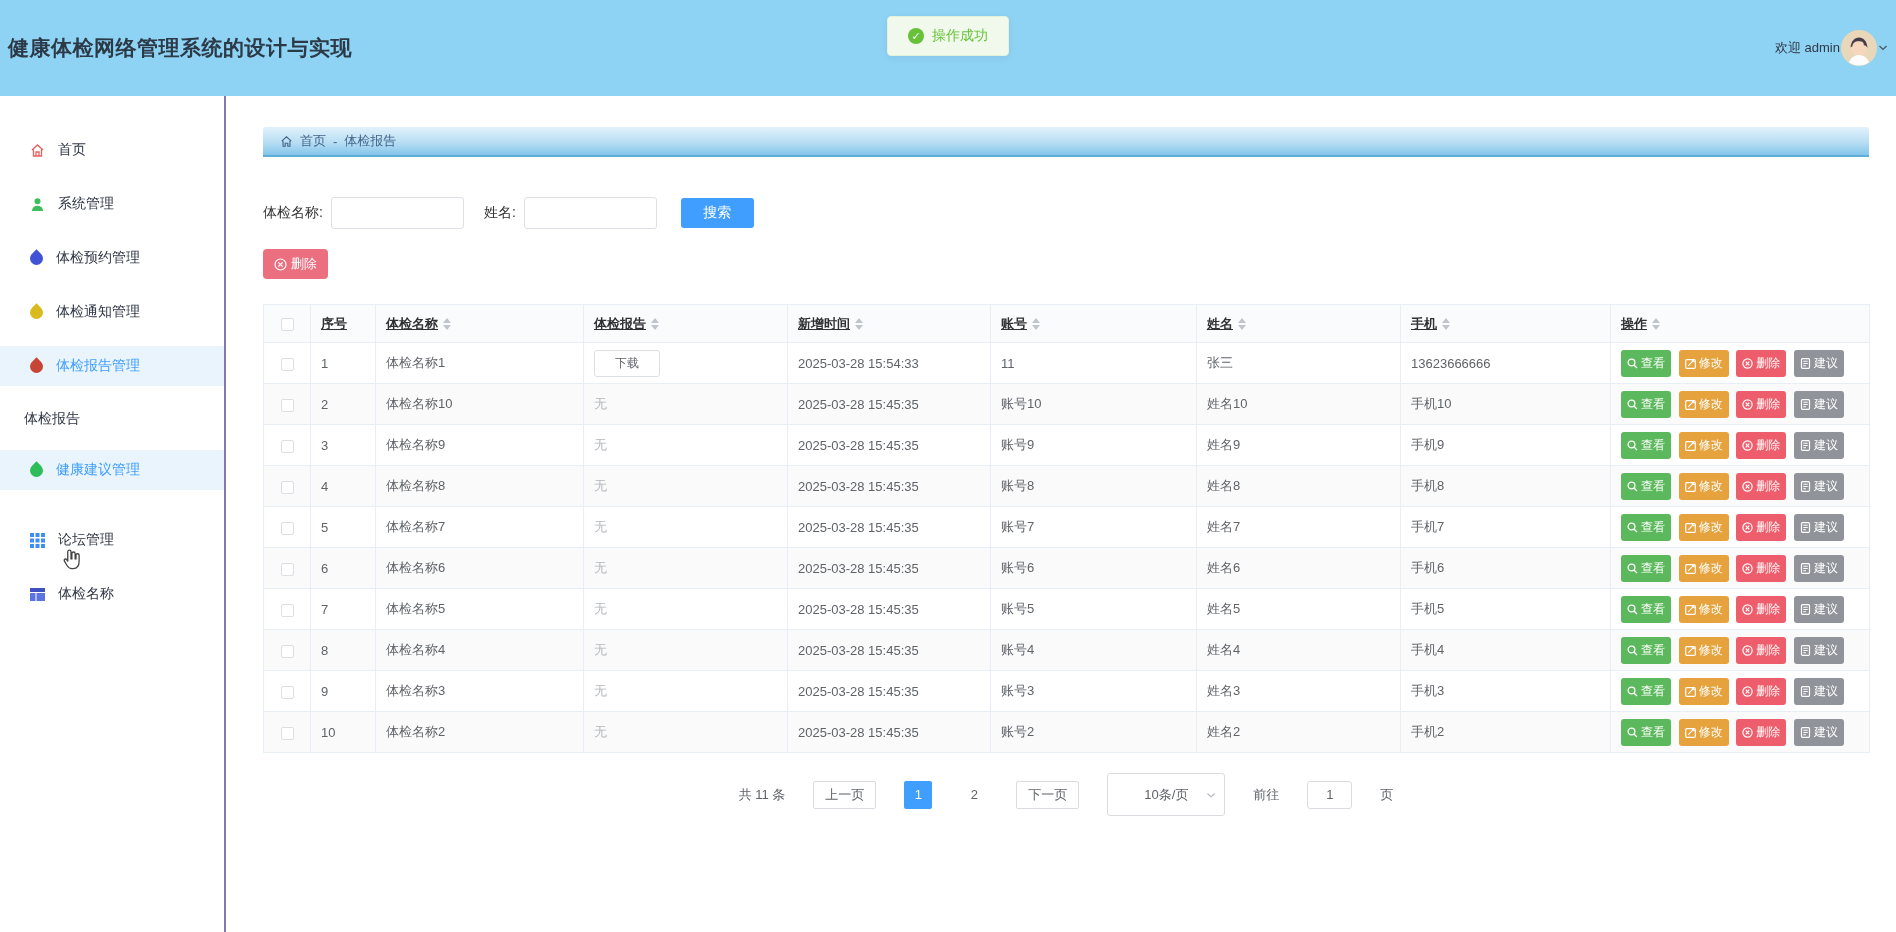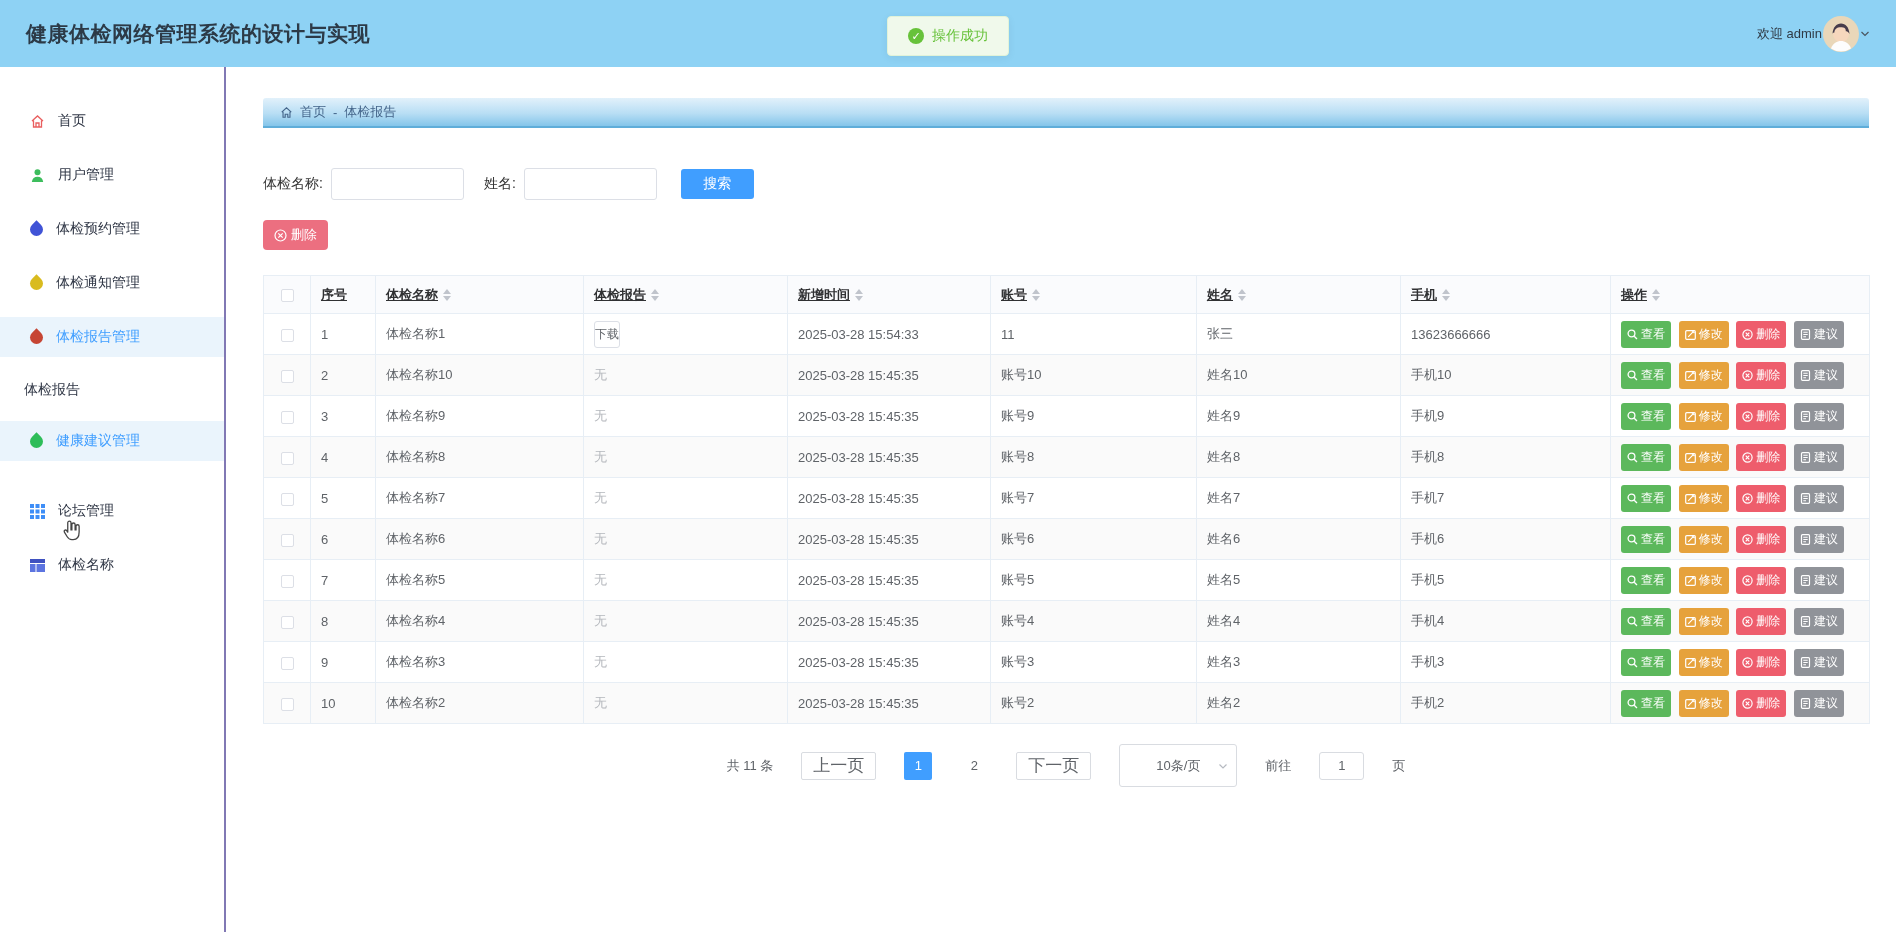--- a/index.html
+++ b/index.html
@@ -1,22 +1,22 @@
 <!DOCTYPE html>
 <html><head>
 <meta charset="utf-8">
 <style>
   * { margin:0; padding:0; box-sizing:border-box; }
   html,body { width:1896px; height:932px; background:#fff;
     font-family:"Liberation Sans","DejaVu Sans",sans-serif; overflow:hidden; }
   .app { width:1896px; height:932px; display:flex; flex-direction:column; }
 
   
-  .header { height:67px; background:#8ed2f4; display:flex; align-items:center;
-    padding:0 26px; position:relative; flex:0 0 auto; }
+  .header { height:96px; background:#8ed2f4; display:flex; align-items:center;
+    padding:0 8px; position:relative; flex:0 0 auto; }
   .header-title { font-size:21px; font-weight:bold; color:#2c3a47; letter-spacing:.5px; }
   .toast { position:absolute; left:50%; top:16px; transform:translateX(-50%);
     background:#f0f9eb; border:1px solid #e1f3d8; border-radius:4px;
     padding:10px 20px; display:flex; align-items:center; gap:8px;
     color:#67c23a; font-size:14px; box-shadow:0 2px 8px rgba(0,0,0,.06); }
   .toast-check { width:16px; height:16px; border-radius:50%; background:#67c23a;
     color:#fff; font-size:11px; display:flex; align-items:center; justify-content:center; }
   .user-area { margin-left:auto; display:flex; align-items:center; gap:1px;
     color:#2f3a45; font-size:13px; cursor:pointer; }
   .chev { width:10px; height:10px; }
@@ -68,34 +68,34 @@
   td { height:41px; color:#5f6368; }
   tr.striped td { background:#fafafa; }
   .cell-center { text-align:center; padding-left:0; }
   .checkbox { display:inline-block; width:13px; height:13px; border:1px solid #dcdfe6;
     border-radius:2px; background:#fff; vertical-align:middle; cursor:pointer; }
   .caret { display:inline-flex; flex-direction:column; gap:2px; margin-left:5px; vertical-align:middle; }
   .caret i { width:0; height:0; border-left:4px solid transparent; border-right:4px solid transparent; }
   .caret .up { border-bottom:5px solid #c0c4cc; }
   .caret .down { border-top:5px solid #c0c4cc; }
   .mini-btn { border:1px solid #dcdfe6; background:#fff; color:#5f6368; font-size:12px;
-    border-radius:3px; padding:4px 0; cursor:pointer; }
+    border-radius:3px; padding:4px 20px; cursor:pointer; }
   .empty-text { color:#b4b7bc; }
   .act-btn { display:inline-flex; align-items:center; gap:3px; border:none; border-radius:3px;
     color:#fff; font-size:12px; padding:5px 6px; margin-right:4px; cursor:pointer; }
   .act-view { background:#5cb85c; }
   .act-edit { background:#e6a23c; }
   .act-del  { background:#ee5d6c; }
   .act-sugg { background:#909399; }
 
   
   .pagination { margin-top:20px; display:flex; align-items:center; justify-content:center;
     gap:28px; font-size:13px; color:#5f6368; }
   .pg-btn { height:28px; padding:0 11px; background:#fff; border:1px solid #d9dce1;
-    border-radius:2px; color:#5f6368; font-size:17px; cursor:pointer; }
+    border-radius:2px; color:#5f6368; font-size:13px; cursor:pointer; }
   .pg-num { width:28px; height:28px; display:flex; align-items:center; justify-content:center;
     border-radius:2px; cursor:pointer; }
   .pg-num.active { background:#409eff; color:#fff; }
   .pg-select { position:relative; width:118px; height:43px; border:1px solid #d9dce1;
     border-radius:3px; display:flex; align-items:center; justify-content:center;
     color:#5f6368; cursor:pointer; }
   .pg-select .chev { position:absolute; right:8px; }
   .pg-goto-input { width:45px; height:28px; border:1px solid #d9dce1; border-radius:3px;
     text-align:center; font-size:13px; color:#5f6368; outline:none; }
 </style>
@@ -131,21 +131,21 @@
         <svg class="icon-svg" width="15" height="15" viewBox="0 0 15 15">
           <path d="M2 7 L7.5 2 L13 7 M3.5 6.5 V13 H11.5 V6.5 M6 13 V9 H9 V13" fill="none" stroke="#e95f5f" stroke-width="1.3"></path>
         </svg>
         <span>首页</span>
       </div>
       <div class="side-item">
         <svg class="icon-svg" width="15" height="15" viewBox="0 0 15 15">
           <circle cx="7.5" cy="4.2" r="3" fill="#3dbd5d"></circle>
           <path d="M1.8 14c.4-3.6 2.6-5.3 5.7-5.3s5.3 1.7 5.7 5.3z" fill="#3dbd5d"></path>
         </svg>
-        <span>用户管理</span>
+        <span>系统管理</span>
       </div>
       <div class="side-item">
         <span class="drop indigo"></span>
         <span>体检预约管理</span>
       </div>
       <div class="side-item">
         <span class="drop yellow"></span>
         <span>体检通知管理</span>
       </div>
       <div class="side-item active">

